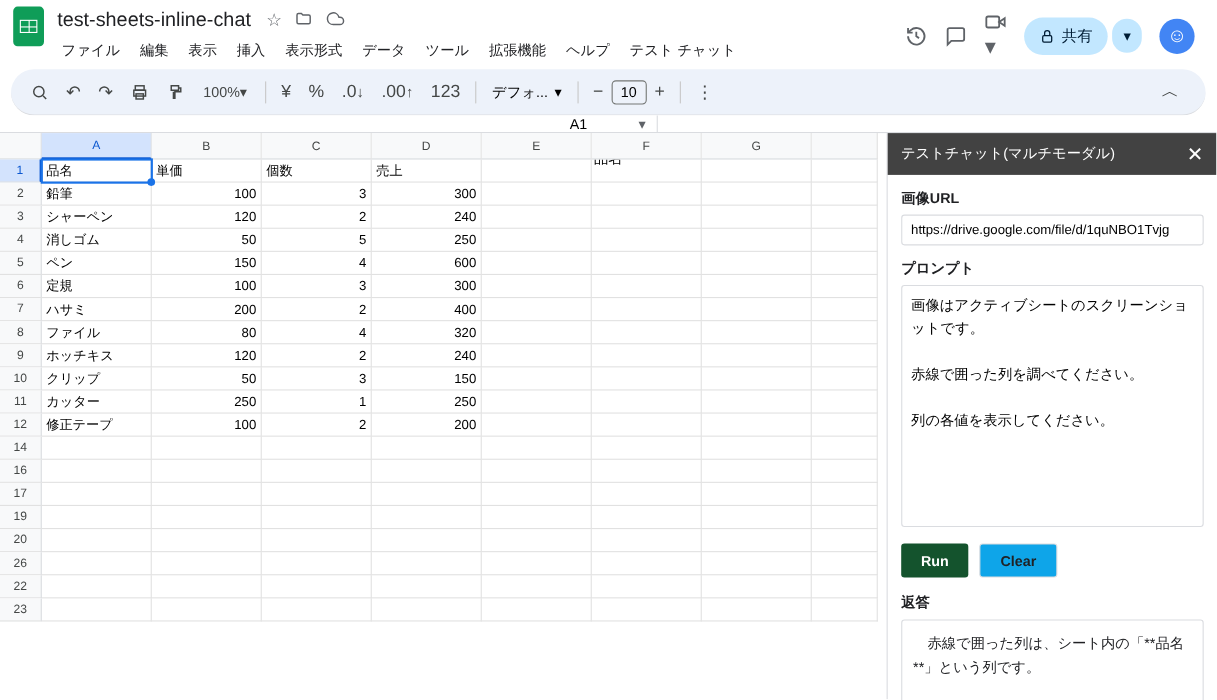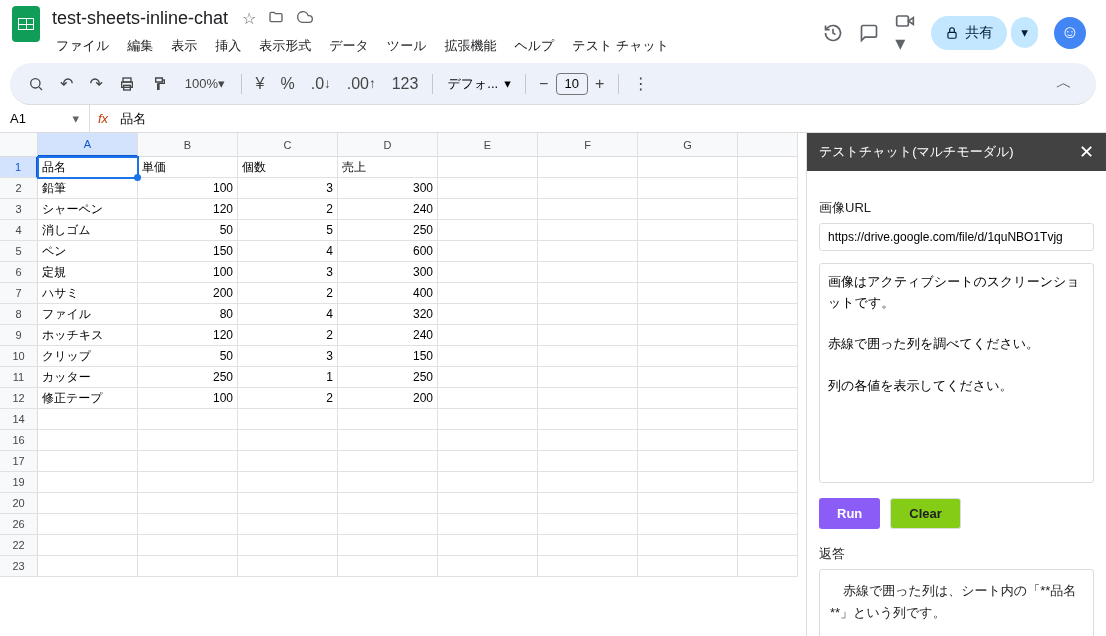--- a/index.html
+++ b/index.html
@@ -28,21 +28,21 @@
 .tool { color: #444746; font-size: 16px; padding: 4px 6px; cursor: pointer; display: flex; align-items: center; }
 .zoom { font-size: 13px; padding: 4px 8px; text-align: right; }
 .sep { width: 1px; height: 20px; background: #c7c7c7; margin: 0 4px; }
 .font-sel { font-size: 13px; padding: 4px 6px; display: flex; align-items: center; gap: 6px; }
 .font-size { display: flex; align-items: center; gap: 2px; }
 .fs-box { border: 1px solid #747775; border-radius: 4px; width: 32px; height: 22px; font-size: 13px; text-align: center; display: flex; align-items: center; justify-content: center; }
 .fs-btn { width: 20px; text-align: center; cursor: pointer; color: #444746; }
 .toolbar-collapse { margin-left: auto; padding-right: 12px; }
 
 
-.fbar-row { display: flex; align-items: center; border-bottom: 1px solid #dadce0; height: 28px; }
+.fbar-row { display: flex; align-items: center; border-bottom: 1px solid #dadce0; height: 16px; flex-direction: column; }
 .cell-ref { width: 90px; padding: 0 10px; font-size: 13px; display: flex; align-items: center; justify-content: space-between; border-right: 1px solid #dadce0; height: 100%; }
 .fx { color: #c2410c; font-size: 13px; font-style: italic; padding: 0 8px; }
 .formula-val { font-size: 13px; padding: 0 4px; }
 
 
 .main-area { flex: 1; display: flex; overflow: hidden; }
 .sheet-wrap { flex: 1; position: relative; overflow: hidden; }
 .grid { display: flex; flex-direction: column; }
 .col-headers { display: flex; }
 .corner { width: 38px; height: 24px; background: #f8f9fa; border-right: 1px solid #dadce0; border-bottom: 1px solid #dadce0; }
@@ -54,26 +54,26 @@
 .cell { width: 100px; border-right: 1px solid #e1e1e1; border-bottom: 1px solid #e1e1e1; font-size: 12px; padding: 0 4px; display: flex; align-items: center; }
 .cell.num { justify-content: flex-end; }
 .cell.active { outline: 2px solid #1a73e8; outline-offset: -1px; position: relative; }
 .cell.active::after { content: ""; position: absolute; width: 7px; height: 7px; background: #1a73e8; border-radius: 50%; bottom: -4px; right: -4px; }
 
 
 .sidebar { width: 300px; background: #fff; border-left: 1px solid #dadce0; display: flex; flex-direction: column; }
 .sb-header { background: #424242; color: #fff; display: flex; align-items: center; justify-content: space-between; padding: 8px 12px; font-size: 13px; font-weight: 500; }
 .sb-close { color: #fff; font-size: 18px; cursor: pointer; }
 .sb-body { padding: 12px; flex: 1; overflow-y: auto; font-size: 13px; color: #202124; }
-.sb-label { font-weight: 400; margin-bottom: 6px; margin-top: 16px; }
+.sb-label { font-weight: 700; margin-bottom: 6px; margin-top: 0; }
 .sb-input { width: 100%; border: 1px solid #dadce0; border-radius: 3px; padding: 6px 8px; font-size: 12px; margin-bottom: 12px; }
 .sb-textarea { width: 100%; border: 1px solid #dadce0; border-radius: 3px; padding: 8px; font-size: 13px; height: 220px; resize: none; margin-bottom: 12px; line-height: 1.6; }
 .sb-btns { display: flex; gap: 10px; margin-bottom: 14px; }
-.btn-run { background: #8b5cf6; color: #fff; border: none; border-radius: 3px; padding: 7px 18px; font-size: 13px; font-weight: 600; cursor: pointer; }
-.btn-clear { background: #84cc16; color: #202124; border: 1px solid #dadce0; border-radius: 3px; padding: 7px 18px; font-size: 13px; font-weight: 600; cursor: pointer; }
+.btn-run { background: #14532d; color: #fff; border: none; border-radius: 3px; padding: 7px 18px; font-size: 13px; font-weight: 600; cursor: pointer; }
+.btn-clear { background: #0ea5e9; color: #202124; border: 1px solid #dadce0; border-radius: 3px; padding: 7px 18px; font-size: 13px; font-weight: 600; cursor: pointer; }
 .sb-response { border: 1px solid #dadce0; border-radius: 3px; padding: 10px; font-size: 13px; line-height: 1.7; height: 120px; overflow-y: auto; }
 
 svg { display: block; }
 </style>
 </head>
 <body>
 
 <div class="header">
   <div class="logo">
     <div class="logo-inner">
@@ -431,20 +431,21 @@
   </div>
 
   <div class="sidebar">
     <div class="sb-header">
       <span>テストチャット(マルチモーダル)</span>
       <span class="sb-close">✕</span>
     </div>
     <div class="sb-body">
       <div class="sb-label">画像URL</div>
       <input class="sb-input" value="https://drive.google.com/file/d/1quNBO1Tvjg" style="">
+      <div class="sb-label">プロンプト</div>
       <textarea class="sb-textarea" id="prompt-ta" style="">画像はアクティブシートのスクリーンショットです。
 
 赤線で囲った列を調べてください。
 
 列の各値を表示してください。</textarea>
       <div class="sb-btns">
         <button class="btn-run">Run</button>
         <button class="btn-clear">Clear</button>
       </div>
       <div class="sb-label">返答</div>

